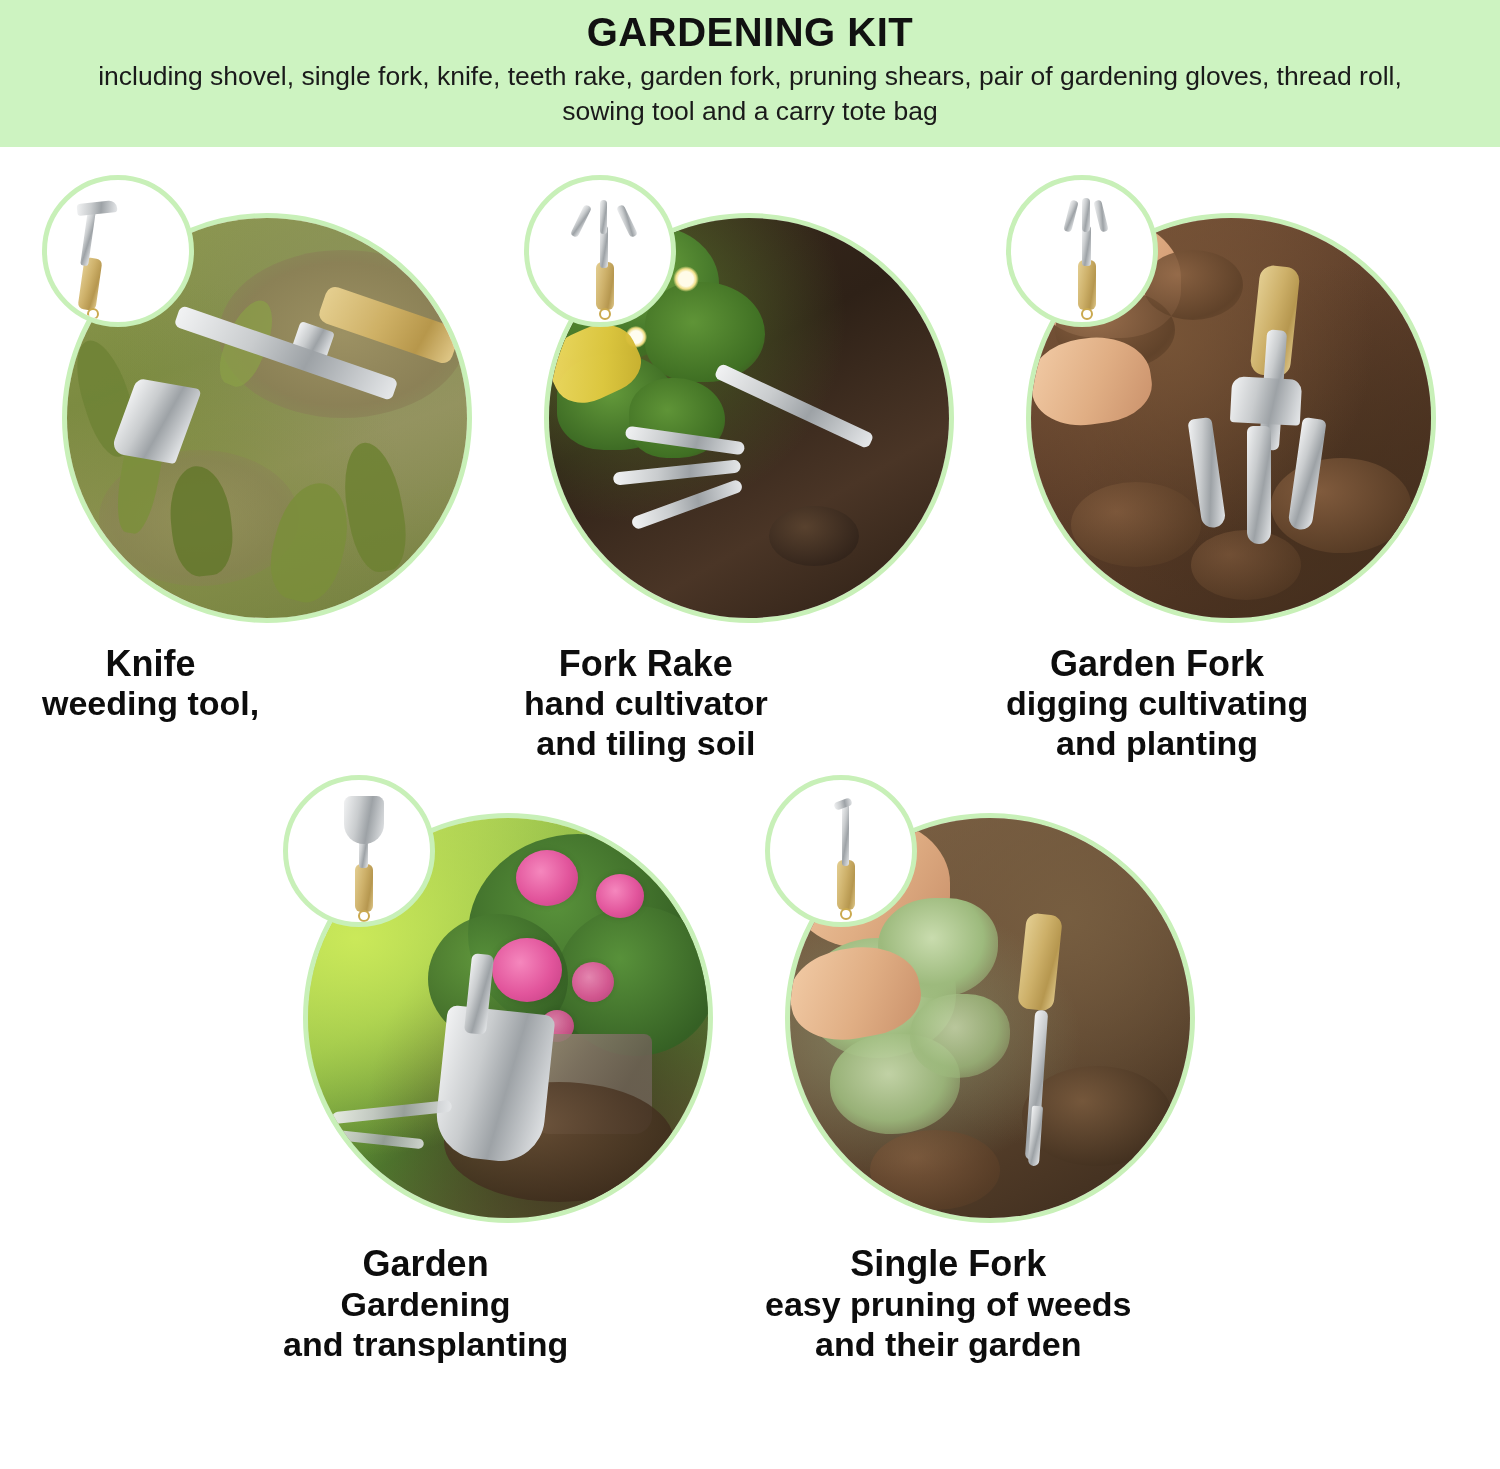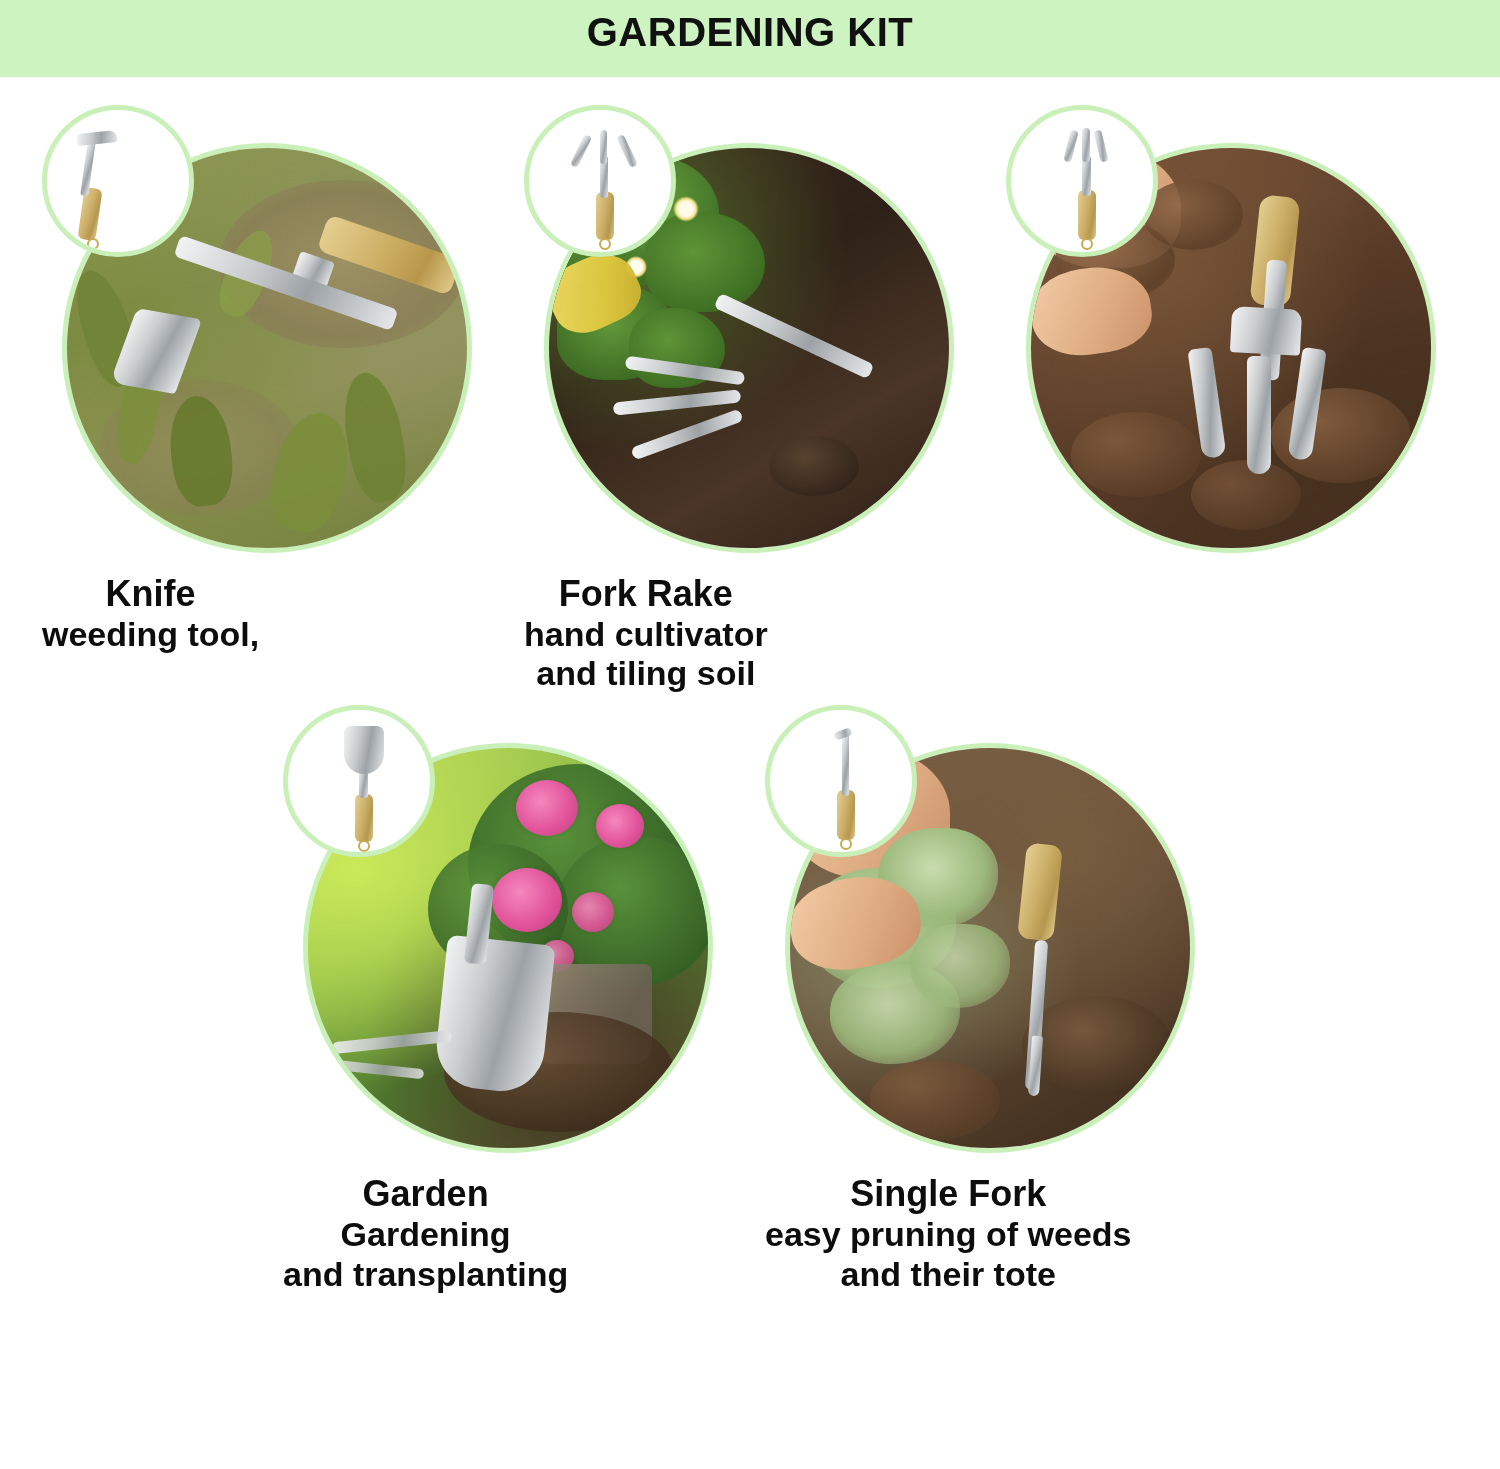--- a/index.html
+++ b/index.html
@@ -205,20 +205,21 @@
   .hand {
     background: linear-gradient(120deg, #f3cda8 0%, #e0ae84 55%, #c9906a 100%);
     border-radius: 45% 50% 40% 45%;
   }
 </style>
 </head>
 <body>
 
 <div class="banner">
   <div class="banner-title">GARDENING KIT</div>
+  <div class="banner-sub">including shovel, single fork, knife, teeth rake, garden fork, pruning shears, pair of gardening gloves, thread roll, sowing tool and a carry tote bag</div>
 </div>
 
 <div class="grid">
 
   <div class="row row-1">
 
     <div class="card">
       <div class="photo-wrap">
         <div class="photo">
           <div class="scene scene-knife">
@@ -313,20 +314,25 @@
         </div>
         <div class="thumb">
           <div class="tool wood" style="left:67px;top:80px;width:18px;height:50px;"></div>
           <div class="tool metal" style="left:71px;top:46px;width:9px;height:40px;border-radius:3px;"></div>
           <div class="tool metal" style="left:56px;top:20px;width:8px;height:32px;transform:rotate(14deg);border-radius:4px;"></div>
           <div class="tool metal" style="left:71px;top:18px;width:8px;height:34px;border-radius:4px;"></div>
           <div class="tool metal" style="left:86px;top:20px;width:8px;height:32px;transform:rotate(-14deg);border-radius:4px;"></div>
           <div class="tool" style="left:70px;top:128px;width:12px;height:12px;border-radius:50%;border:2px solid #caa94f;box-sizing:border-box;"></div>
         </div>
       </div>
+      <div class="caption">
+        <span class="big">Garden Fork</span>
+        <span>digging cultivating</span><br>
+        <span>and planting</span>
+      </div>
     </div>
 
   </div>
 
   <div class="row row-2">
 
     <div class="card">
       <div class="photo-wrap">
         <div class="photo">
           <div class="scene scene-shovel">
@@ -386,18 +392,18 @@
         <div class="thumb">
           <div class="tool wood" style="left:67px;top:80px;width:18px;height:50px;"></div>
           <div class="tool metal" style="left:72px;top:24px;width:7px;height:62px;border-radius:3px;"></div>
           <div class="tool metal" style="left:64px;top:20px;width:18px;height:8px;transform:rotate(-20deg);border-radius:4px;"></div>
           <div class="tool" style="left:70px;top:128px;width:12px;height:12px;border-radius:50%;border:2px solid #caa94f;box-sizing:border-box;"></div>
         </div>
       </div>
       <div class="caption">
         <span class="big">Single Fork</span>
         <span>easy pruning of weeds</span><br>
-        <span>and their tote</span>
+        <span>and their garden</span>
       </div>
     </div>
 
   </div>
 </div>
 
 </body></html>

